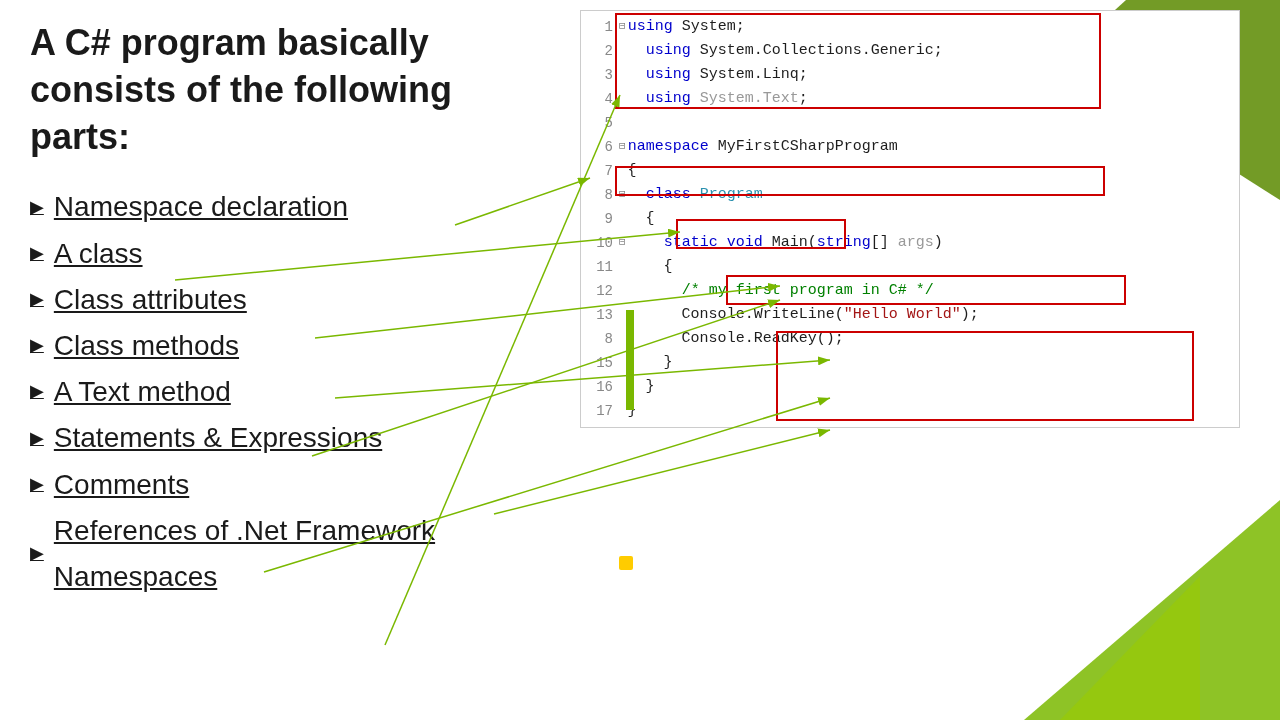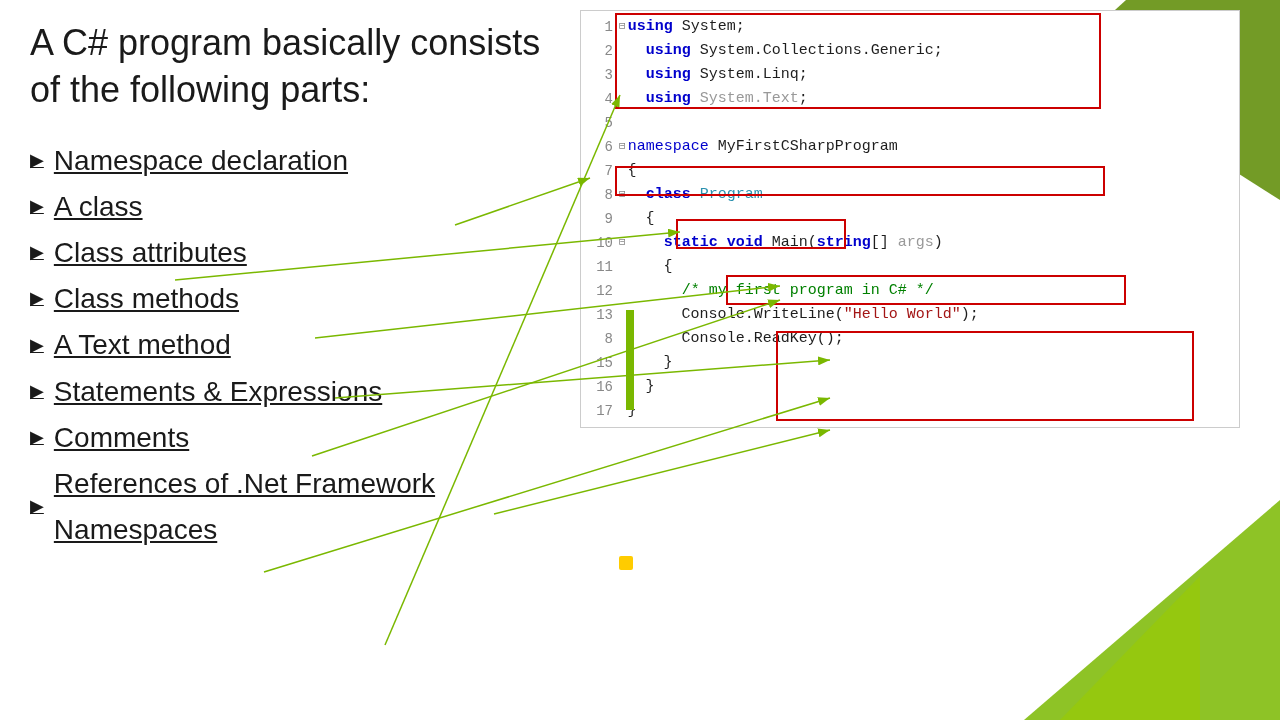--- a/index.html
+++ b/index.html
@@ -50,21 +50,21 @@
     
     .left-panel {
       position: absolute;
       left: 30px;
       top: 20px;
       width: 520px;
     }
 
     .intro-text {
       font-size: 36px;
-      font-weight: normal;
+      font-weight: bold;
       color: #1a1a1a;
       line-height: 1.3;
       margin-bottom: 24px;
     }
 
     .bullet-list {
       list-style: none;
       font-size: 28px;
       color: #1a1a1a;
       line-height: 1.65;
@@ -123,21 +123,21 @@
       color: #888;
       font-size: 11px;
       margin-right: 2px;
       flex-shrink: 0;
     }
 
     .code-content {
       color: #1e1e1e;
     }
 
-    .kw { color: #0000cc; font-weight: bold; }
+    .kw { color: #0000cc; font-weight: normal; }
     .kw2 { color: #0000cc; }
     .comment { color: #008000; font-family: 'Courier New', monospace; }
     .string { color: #a31515; }
     .gray { color: #999; }
     .class-name { color: #2b91af; }
 
     
     .box-using {
       position: absolute;
       border: 2.5px solid #cc0000;

